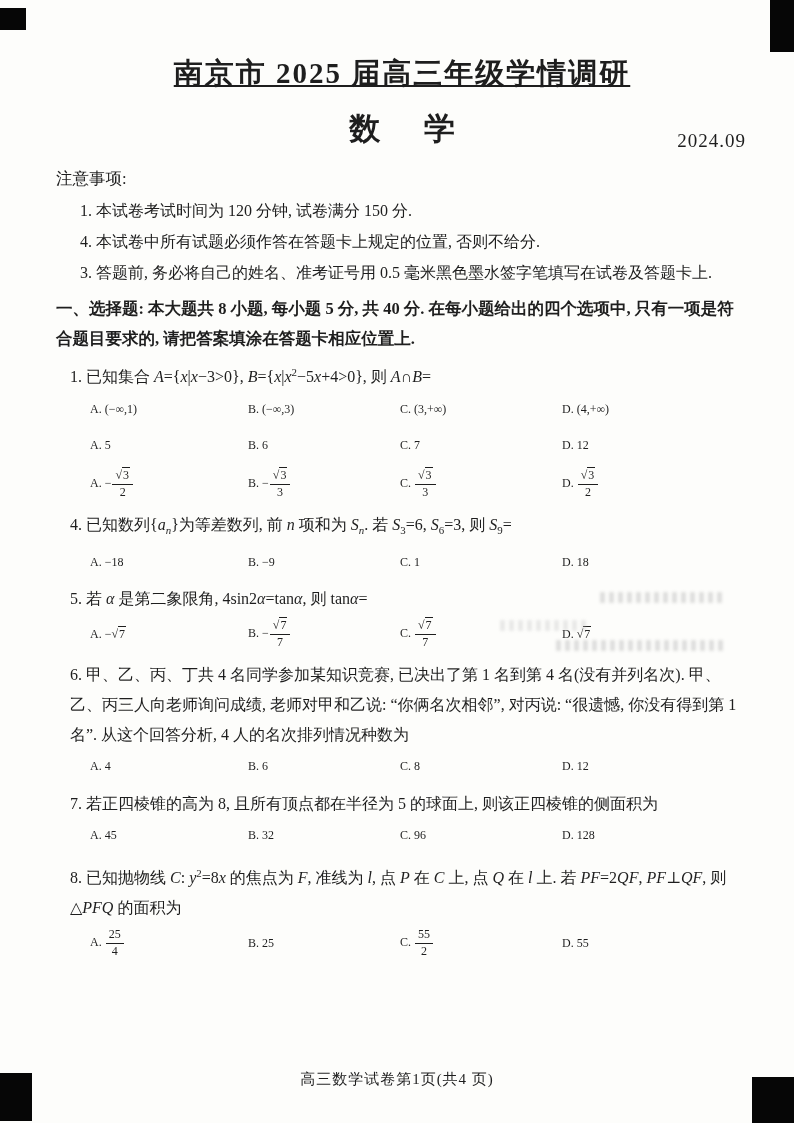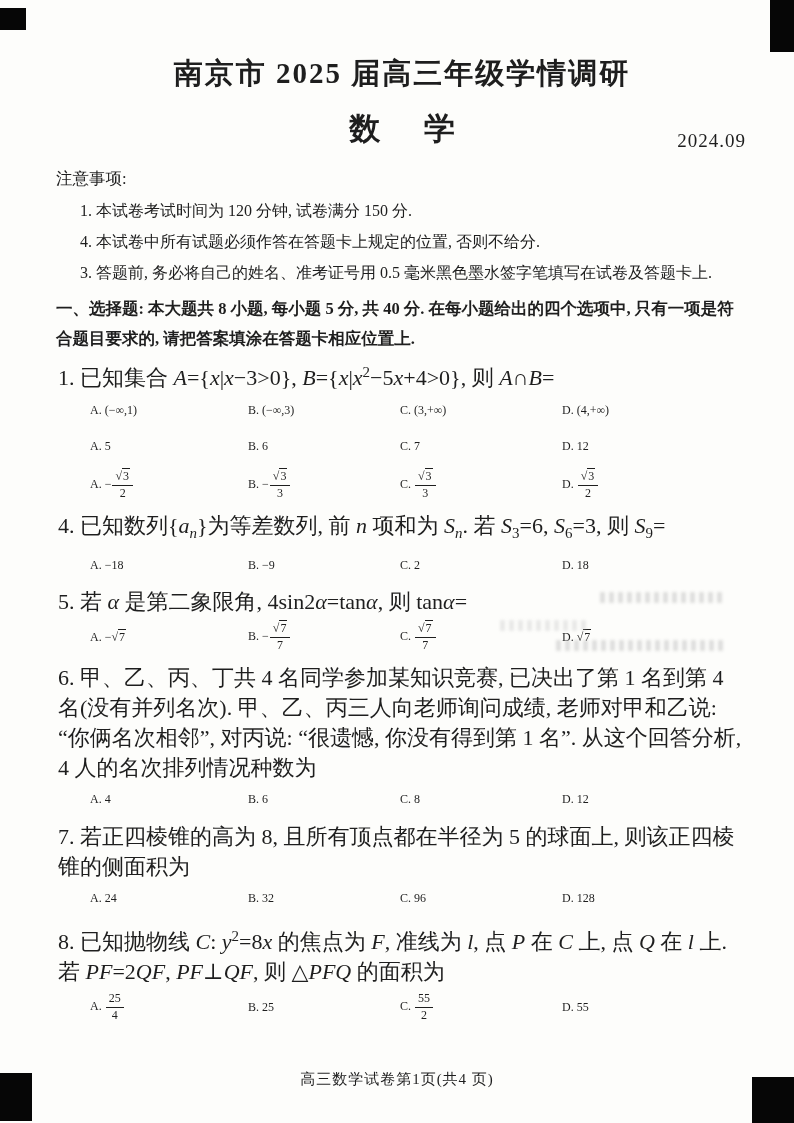--- a/index.html
+++ b/index.html
@@ -4,36 +4,36 @@
 <style>
   * { margin:0; padding:0; box-sizing:border-box; }
   html,body { background:#ffffff; }
   body {
     width:794px; height:1123px; position:relative; overflow:hidden;
     font-family:"Liberation Serif","DejaVu Serif",serif;
     color:#1e1e1e; background:#fdfdfb;
   }
   .page { position:relative; width:100%; height:100%; padding:54px 46px 0 56px; }
 
-  .title { text-align:center; font-size:29px; font-weight:bold; letter-spacing:2px; }
+  .title { text-align:center; font-size:29px; font-weight:bold; letter-spacing:2px;text-decoration:underline; }
   .subject-row { position:relative; margin-top:14px; height:48px;text-decoration:underline; }
   .subject {
     position:absolute; left:50%; transform:translateX(-50%);
     font-size:31px; font-weight:bold; word-spacing:36px; white-space:pre;
   }
   .date { position:absolute; right:2px; bottom:4px; font-size:19px; letter-spacing:1px; }
 
   .notice { margin-top:12px; }
   .notice-label { font-weight:normal; font-size:16.5px; margin-bottom:5px; }
   .notice-item { font-size:16px; line-height:31px; margin-left:24px; }
 
   .section-heading { font-weight:bold; font-size:16.5px; line-height:30px; margin-top:6px; }
 
   .q { margin-top:3px; }
-  .stem { font-size:22px; line-height:30px; margin-left:2px; }
+  .stem { font-size:16px; line-height:30px; margin-left:14px; }
   .opts {
     display:grid; grid-template-columns:158px 152px 162px auto;
     margin:3px 0 8px 34px; font-size:12px; min-height:28px; align-items:center;
   }
   .opt { white-space:nowrap; }
 
   sup,sub { font-size:68%; }
   .sq { white-space:nowrap; }
   .sq .ol { border-top:1.2px solid #1e1e1e; padding:0 1px; }
   .frac { display:inline-block; vertical-align:middle; text-align:center; line-height:1.15; margin:2px 1px; }
@@ -113,21 +113,21 @@
           <span class="opt">C. <span class="frac"><span class="num"><span class="sq">√<span class="ol">3</span></span></span><span class="den">3</span></span></span>
           <span class="opt">D. <span class="frac"><span class="num"><span class="sq">√<span class="ol">3</span></span></span><span class="den">2</span></span></span>
         </div>
   </div>
 
   <div class="q">
     <p class="stem">4. 已知数列{<i>a</i><sub><i>n</i></sub>}为等差数列, 前 <i>n</i> 项和为 <i>S</i><sub><i>n</i></sub>. 若 <i>S</i><sub>3</sub>=6, <i>S</i><sub>6</sub>=3, 则 <i>S</i><sub>9</sub>=</p>
     <div class="opts">
           <span class="opt">A. −18</span>
           <span class="opt">B. −9</span>
-          <span class="opt">C. 2</span>
+          <span class="opt">C. 1</span>
           <span class="opt">D. 18</span>
         </div>
   </div>
 
   <div class="q">
     <p class="stem">5. 若 <i>α</i> 是第二象限角, 4sin2<i>α</i>=tan<i>α</i>, 则 tan<i>α</i>=</p>
     <div class="opts">
           <span class="opt">A. −<span class="sq">√<span class="ol">7</span></span></span>
           <span class="opt">B. −<span class="frac"><span class="num"><span class="sq">√<span class="ol">7</span></span></span><span class="den">7</span></span></span>
           <span class="opt">C. <span class="frac"><span class="num"><span class="sq">√<span class="ol">7</span></span></span><span class="den">7</span></span></span>
@@ -141,21 +141,21 @@
           <span class="opt">A. 4</span>
           <span class="opt">B. 6</span>
           <span class="opt">C. 8</span>
           <span class="opt">D. 12</span>
         </div>
   </div>
 
   <div class="q">
     <p class="stem">7. 若正四棱锥的高为 8, 且所有顶点都在半径为 5 的球面上, 则该正四棱锥的侧面积为</p>
     <div class="opts">
-          <span class="opt">A. 24</span>
+          <span class="opt">A. 45</span>
           <span class="opt">B. 32</span>
           <span class="opt">C. 96</span>
           <span class="opt">D. 128</span>
         </div>
   </div>
 
   <div class="q">
     <p class="stem">8. 已知抛物线 <i>C</i>: <i>y</i><sup>2</sup>=8<i>x</i> 的焦点为 <i>F</i>, 准线为 <i>l</i>, 点 <i>P</i> 在 <i>C</i> 上, 点 <i>Q</i> 在 <i>l</i> 上. 若 <i>PF</i>=2<i>QF</i>, <i>PF</i>⊥<i>QF</i>, 则 △<i>PFQ</i> 的面积为</p>
     <div class="opts">
           <span class="opt">A. <span class="frac"><span class="num">25</span><span class="den">4</span></span></span>

